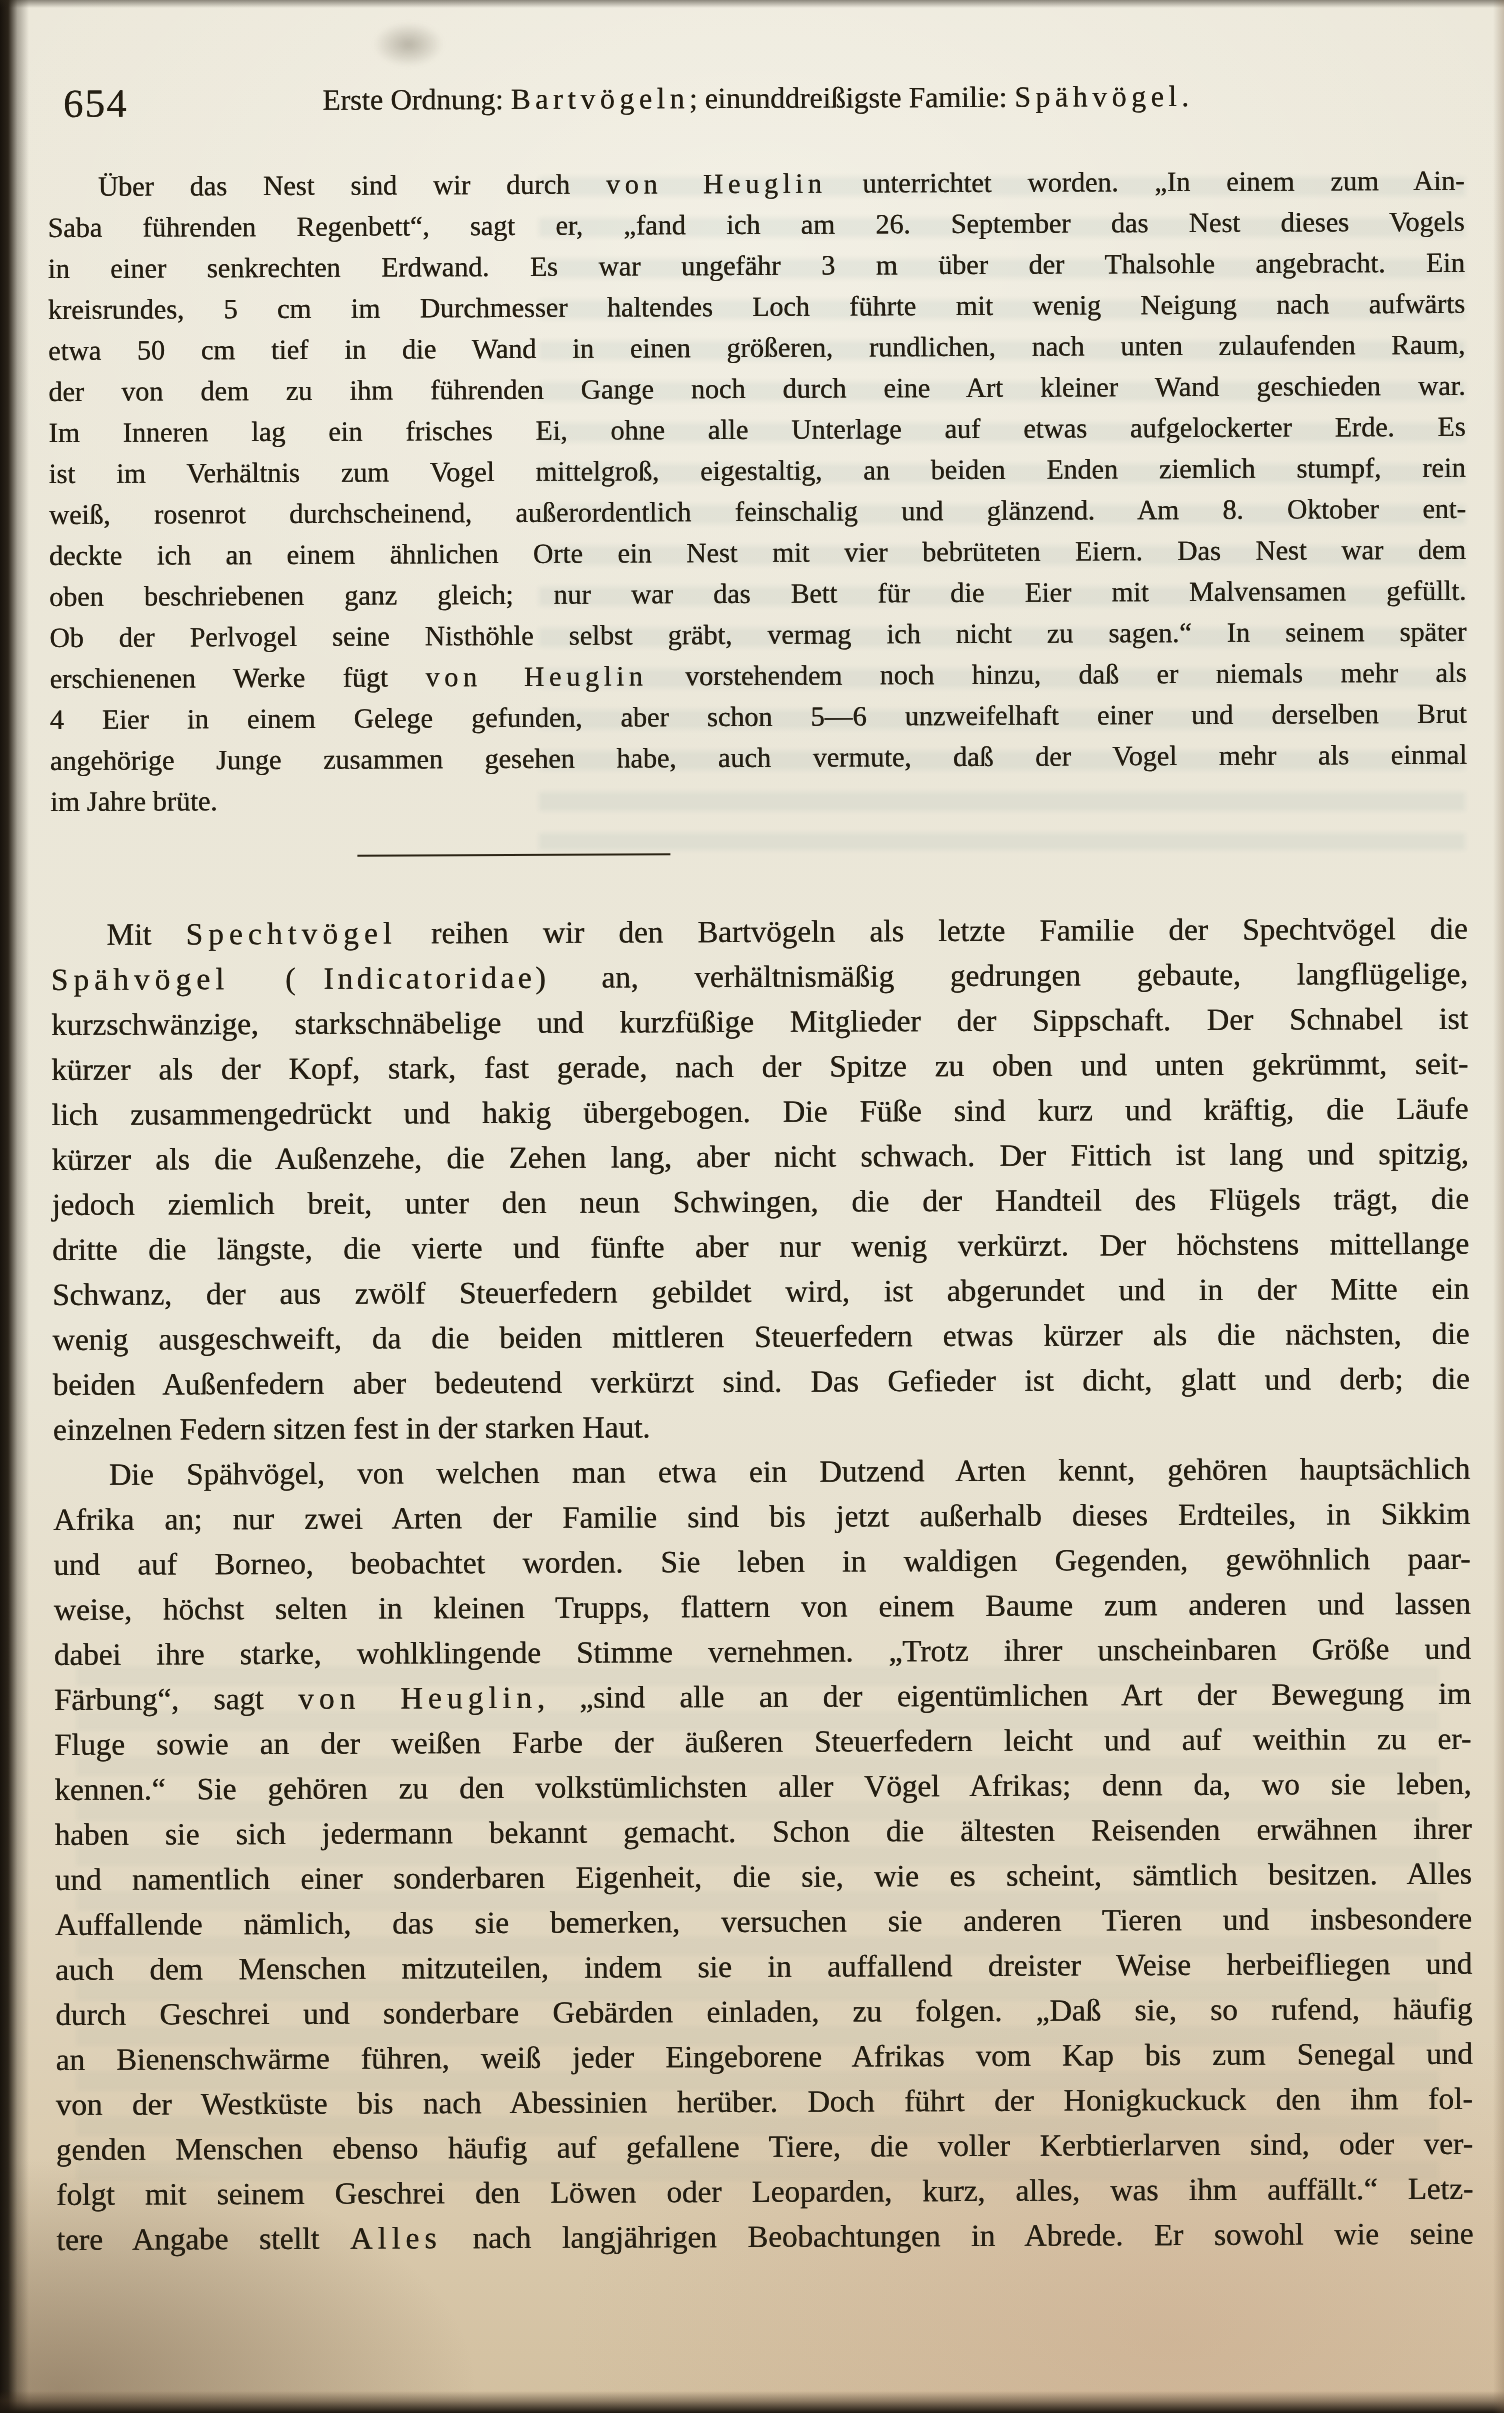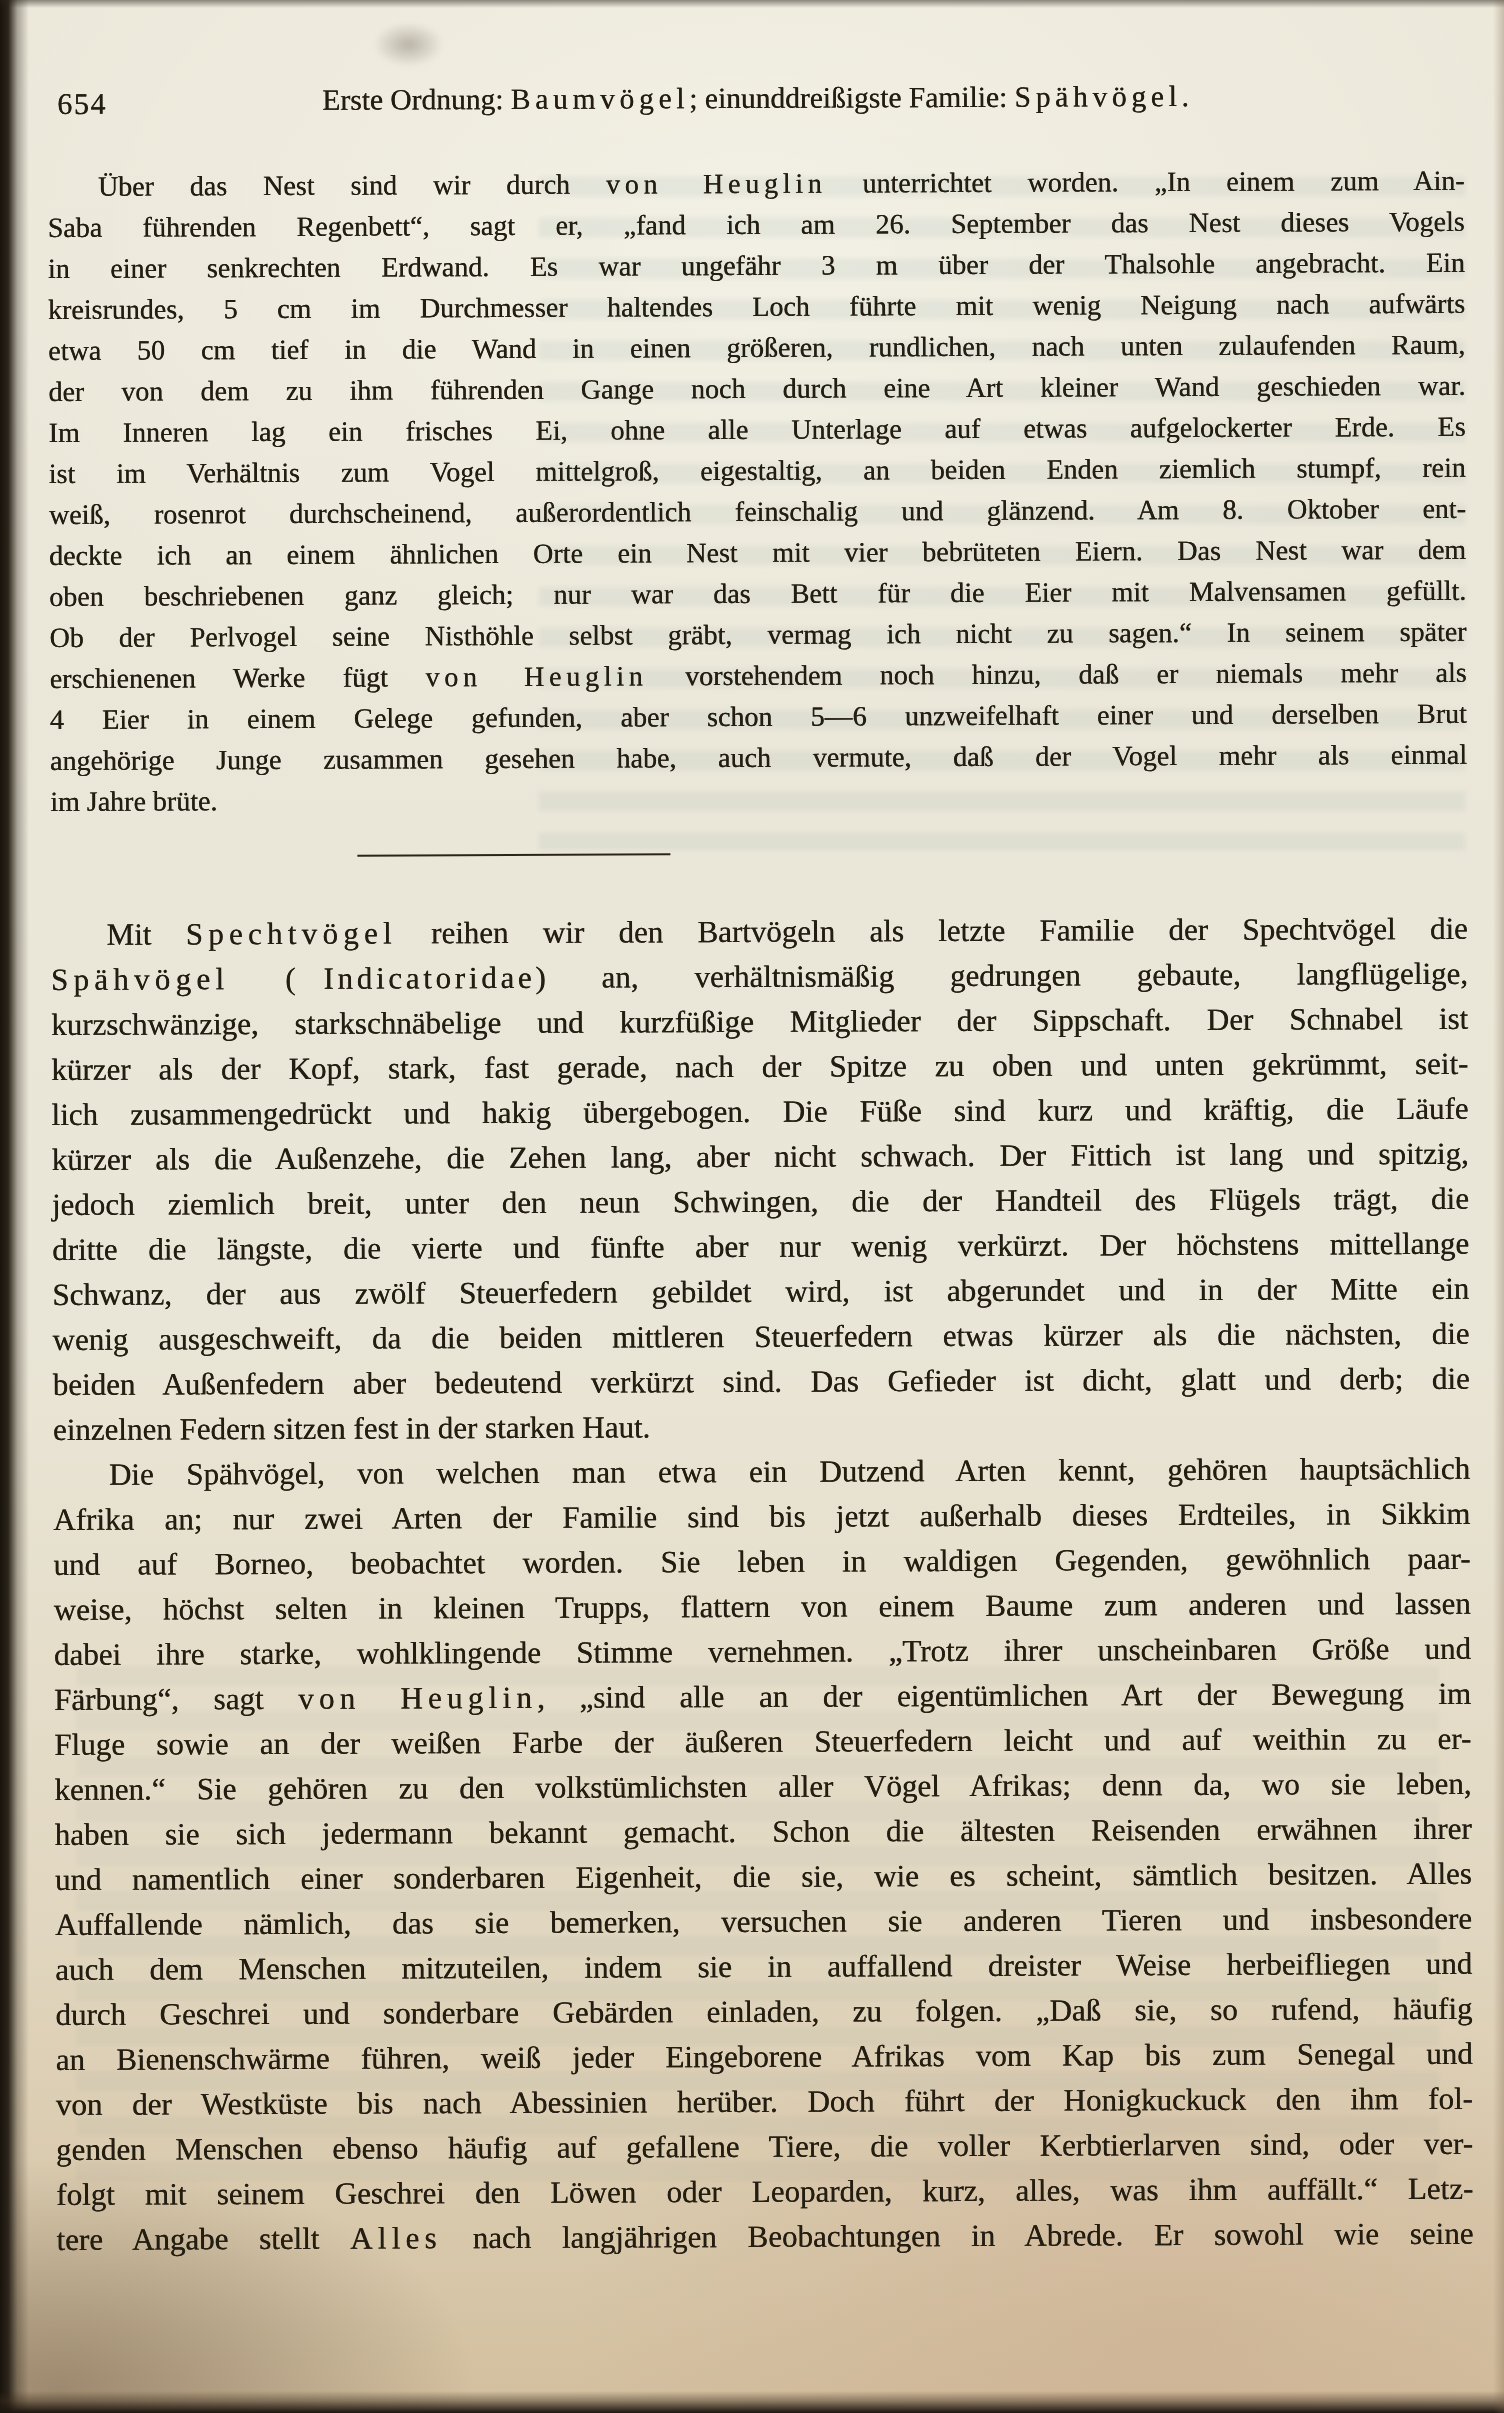--- a/index.html
+++ b/index.html
@@ -33,21 +33,21 @@
   .bleed.b1{left:539px;top:177px;width:926px;height:673px;opacity:.8;}
   .bleed.b2{left:76px;top:1666px;width:1363px;height:522px;opacity:.6;
     background:repeating-linear-gradient(180deg,rgba(110,140,135,0.10) 0 20px,rgba(110,140,135,0) 20px 45px);}
 
   .content{
     position:absolute;left:47px;top:81px;width:1417px;
     transform:rotate(-0.25deg);transform-origin:top left;
     text-shadow:0.3px 0 0 currentColor; 
   }
   .header-row{position:relative;height:50px;font-size:30px;line-height:40px;}
-  .page-number{position:absolute;left:10px;top:3.4px;font-size:30px;letter-spacing:1.7px;}
+  .page-number{position:absolute;left:16px;top:3.4px;font-size:40px;letter-spacing:1.7px;}
   .running-header{display:block;text-align:center;font-size:29.5px;}
   .running-header .sp{letter-spacing:0.16em;}
 
   .tblock{margin:0;}
   .block-a{margin-top:35px;font-size:28px;line-height:41px;}
   .block-b{margin-top:54px;font-size:31px;line-height:45px;}
   .block-c{font-size:31px;line-height:45px;}
   .tl{text-align:justify;text-align-last:justify;white-space:normal;}
   .tl.ind{text-indent:1.8em;}
   .tl.end{text-align-last:left;}
@@ -61,21 +61,21 @@
 <body>
 
 <div class="page">
   <div class="bleed b1"></div>
   <div class="bleed b2"></div>
   <div class="smudge"></div>
 
   <div class="content">
     <div class="header-row">
       <span class="page-number">654</span>
-      <span class="running-header">Erste Ordnung: <span class="sp">Baumvögel</span>; einunddreißigste Familie: <span class="sp">Spähvögel</span>.</span>
+      <span class="running-header">Erste Ordnung: <span class="sp">Bartvögeln</span>; einunddreißigste Familie: <span class="sp">Spähvögel</span>.</span>
     </div>
 
     <div class="tblock block-a">
         <div class="tl ind">Über das Nest sind wir durch <span class="sp">von Heuglin</span> unterrichtet worden.  „In einem zum Ain-</div>
         <div class="tl">Saba führenden Regenbett“, sagt er, „fand ich am 26. September das Nest dieses Vogels</div>
         <div class="tl">in einer senkrechten Erdwand.  Es war ungefähr 3 m über der Thalsohle angebracht.  Ein</div>
         <div class="tl">kreisrundes, 5 cm im Durchmesser haltendes Loch führte mit wenig Neigung nach aufwärts</div>
         <div class="tl">etwa 50 cm tief in die Wand in einen größeren, rundlichen, nach unten zulaufenden Raum,</div>
         <div class="tl">der von dem zu ihm führenden Gange noch durch eine Art kleiner Wand geschieden war.</div>
         <div class="tl">Im Inneren lag ein frisches Ei, ohne alle Unterlage auf etwas aufgelockerter Erde.  Es</div>

